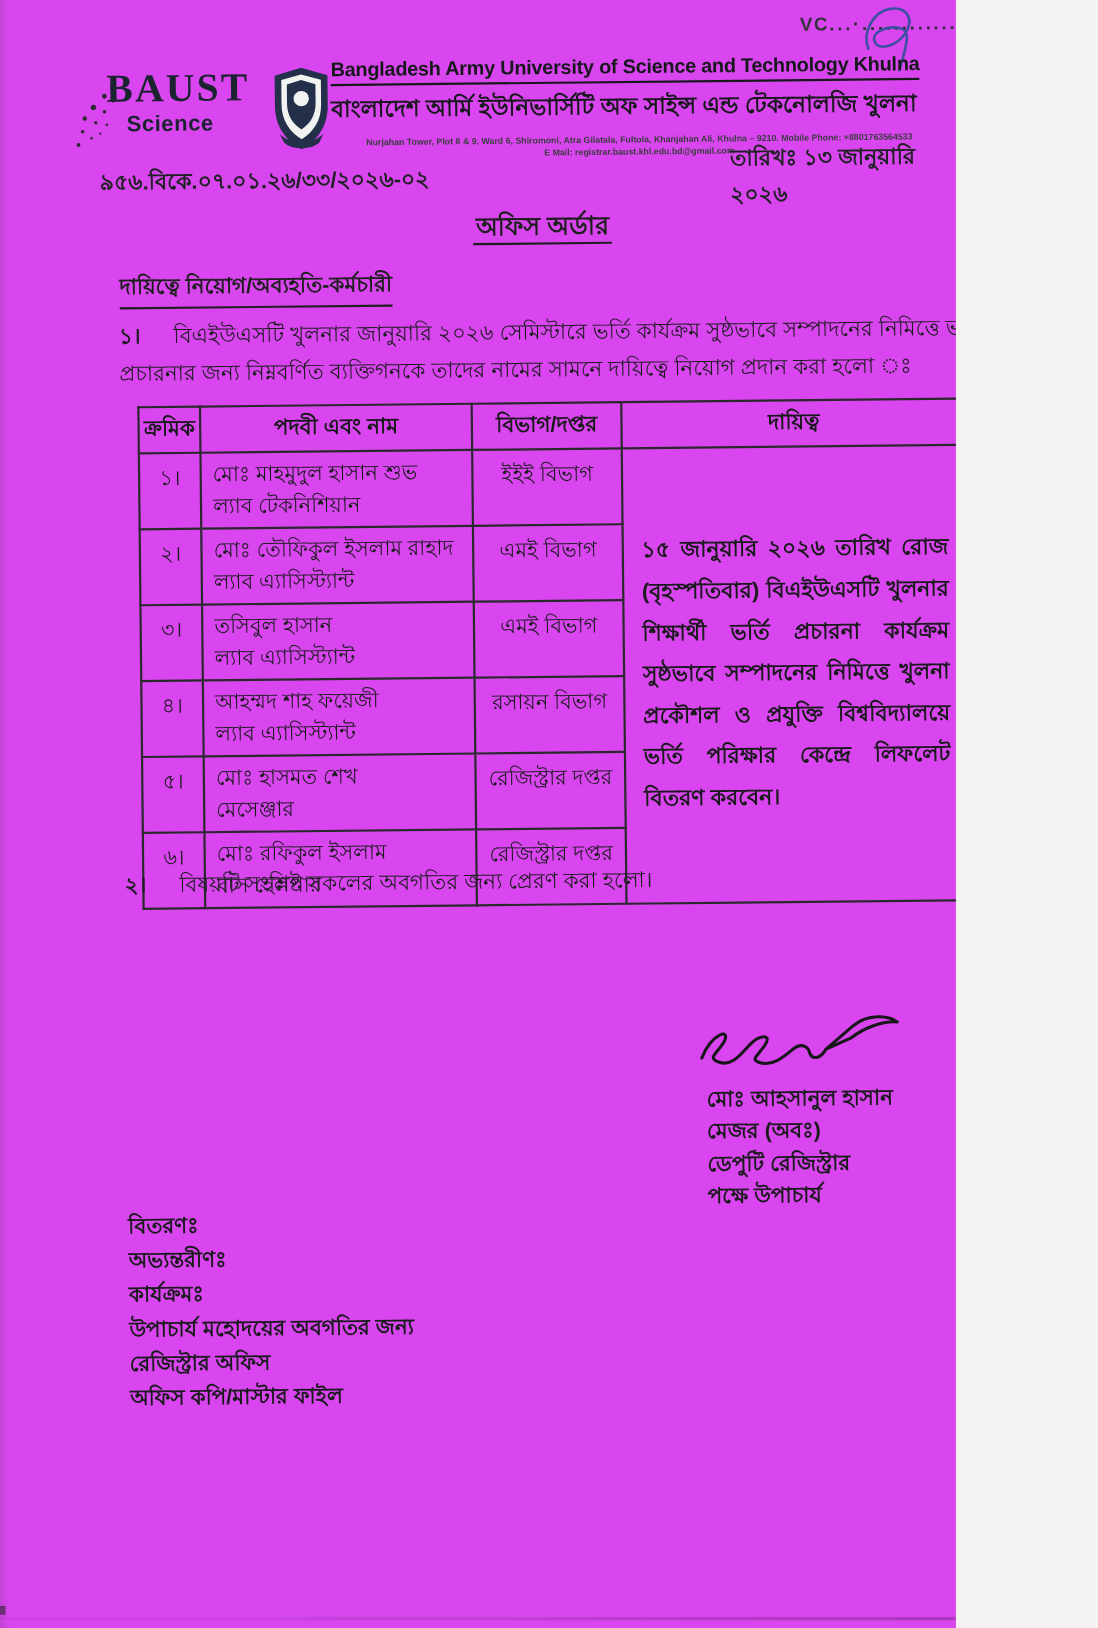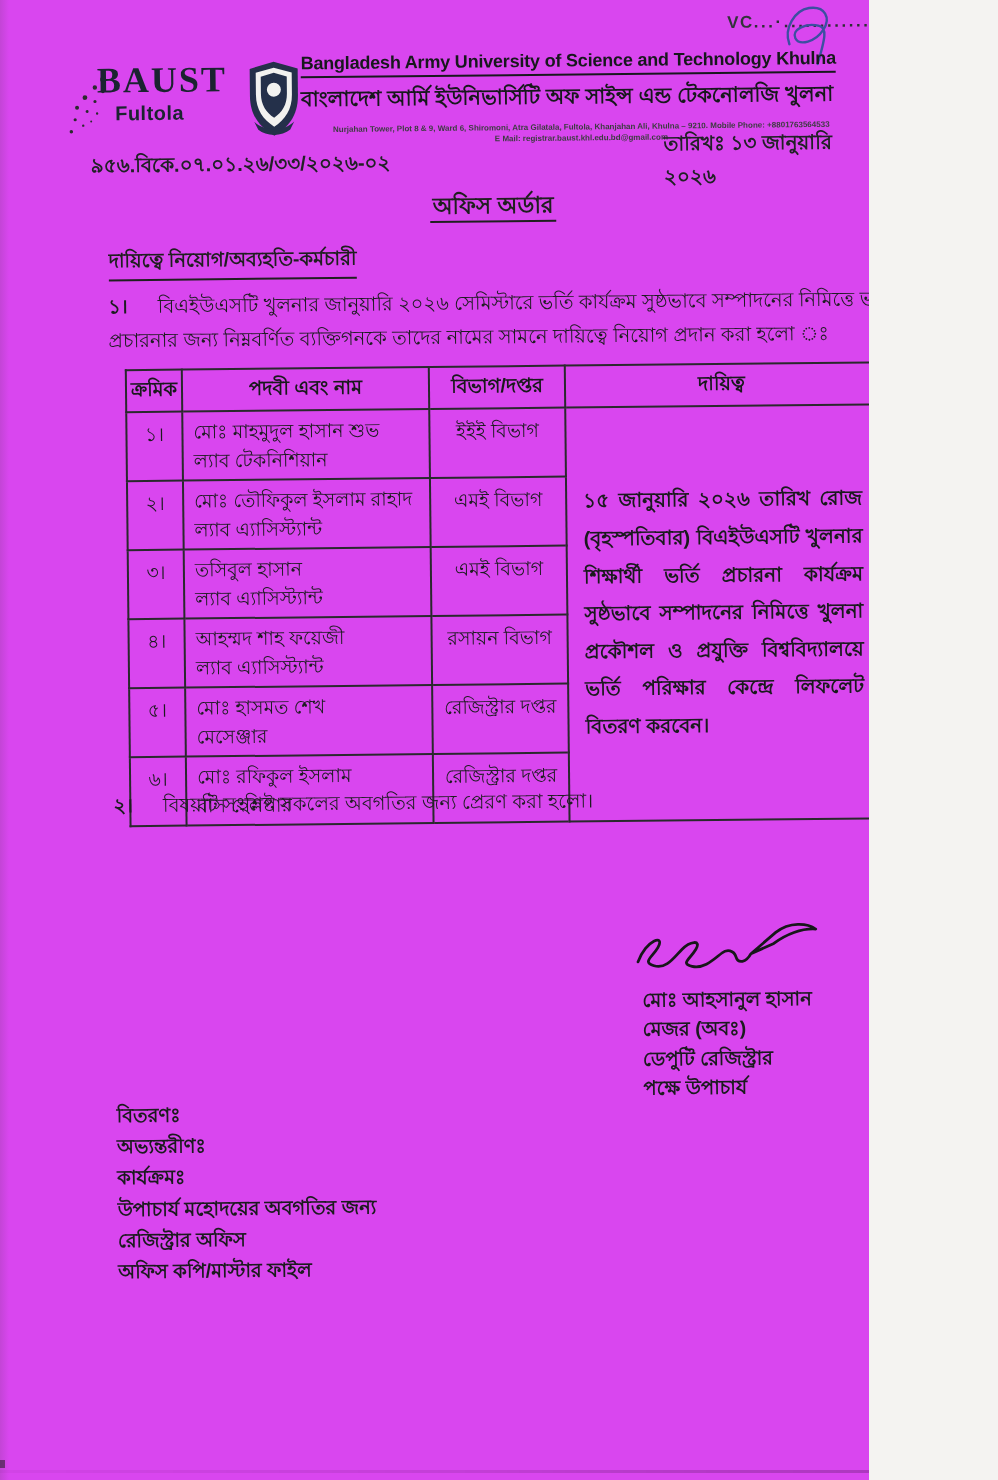--- a/index.html
+++ b/index.html
@@ -102,21 +102,21 @@
           <circle cx="8" cy="38" r="2.0"></circle>
         <circle cx="18" cy="42" r="1.5"></circle>
           <circle cx="28" cy="44" r="1.2"></circle>
           <circle cx="6" cy="50" r="1.6"></circle>
         <circle cx="14" cy="56" r="1.2"></circle>
           <circle cx="2" cy="62" r="1.8"></circle>
           <circle cx="22" cy="52" r="1.0"></circle>
       </g>
     </svg>
     <div class="logo-word">BAUST</div>
-    <div class="logo-khulna">Fultola</div>
+    <div class="logo-khulna">Science</div>
     <svg class="crest" width="56" height="80" viewBox="0 0 56 80">
       <path d="M28 2 L52 9 V36 C52 56 42 68 28 76 C14 68 4 56 4 36 V9 Z" fill="#24304a"></path>
       <path d="M28 8 L46 13 V35 C46 50 39 60 28 67 C17 60 10 50 10 35 V13 Z" fill="#f2f2f0"></path>
       <path d="M28 13 L41 17 V34 C41 45 36 53 28 58 C20 53 15 45 15 34 V17 Z" fill="#24304a"></path>
       <circle cx="28" cy="30" r="7" fill="#f2f2f0"></circle>
       <path d="M8 62 C18 72 38 72 48 62 L44 70 C36 77 20 77 12 70 Z" fill="#24304a"></path>
     </svg>
     <div class="head-right">
       <div class="uni-en">Bangladesh Army University of Science and Technology Khulna</div>
       <div class="uni-bn">বাংলাদেশ আর্মি ইউনিভার্সিটি অফ সাইন্স এন্ড টেকনোলজি খুলনা</div>

